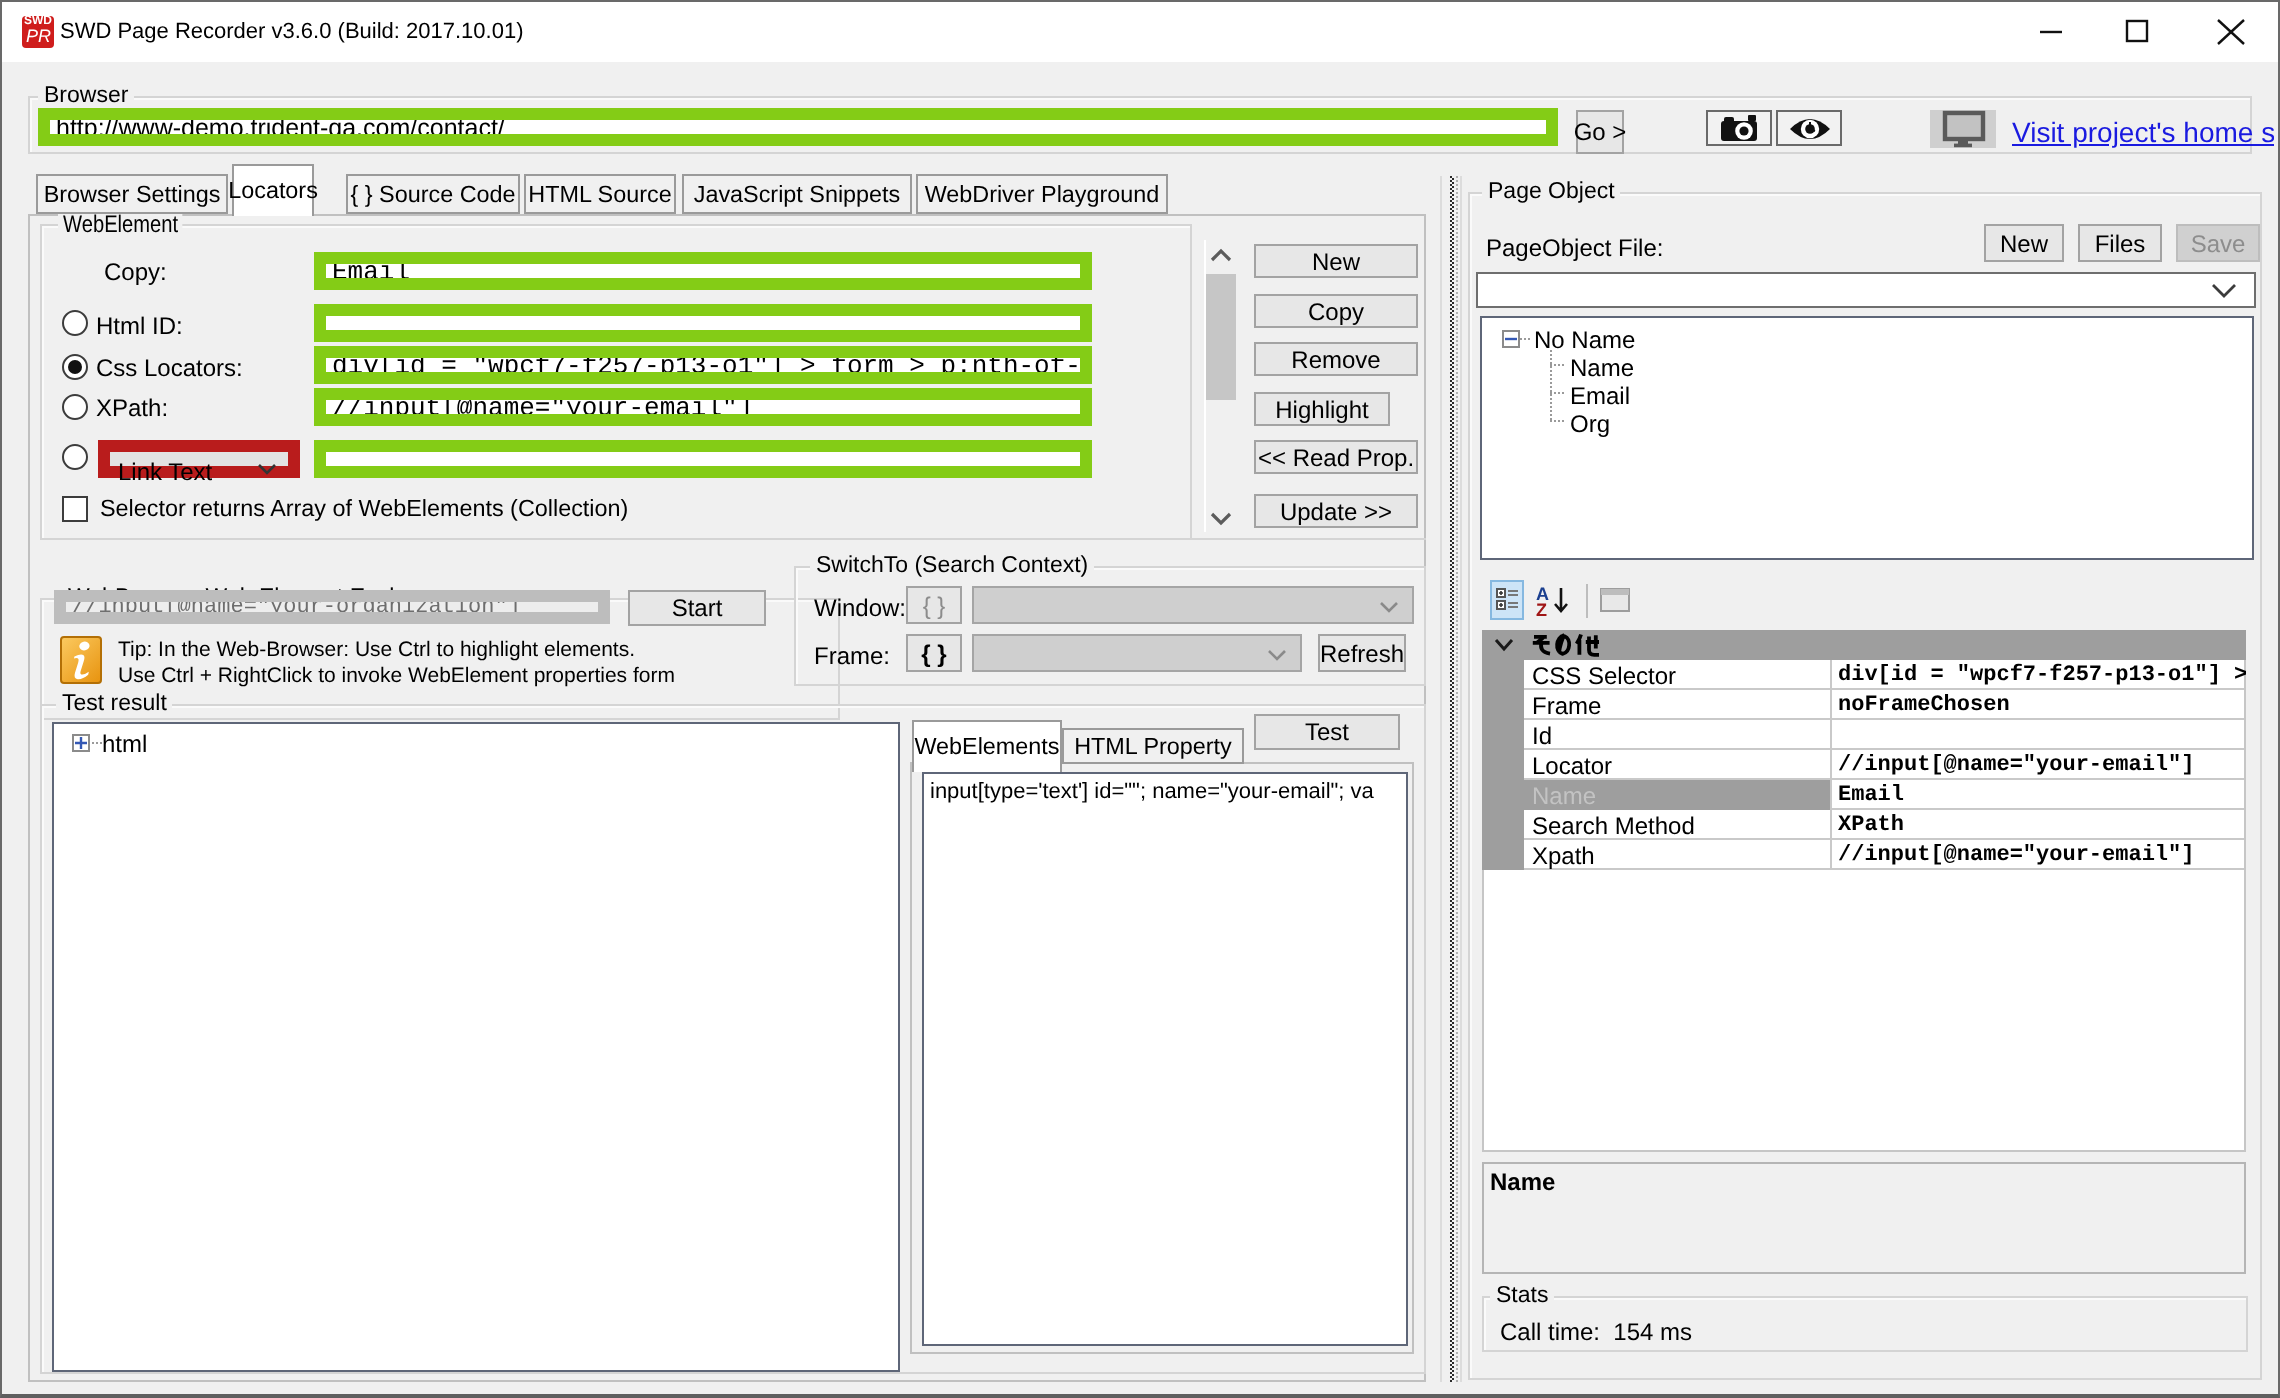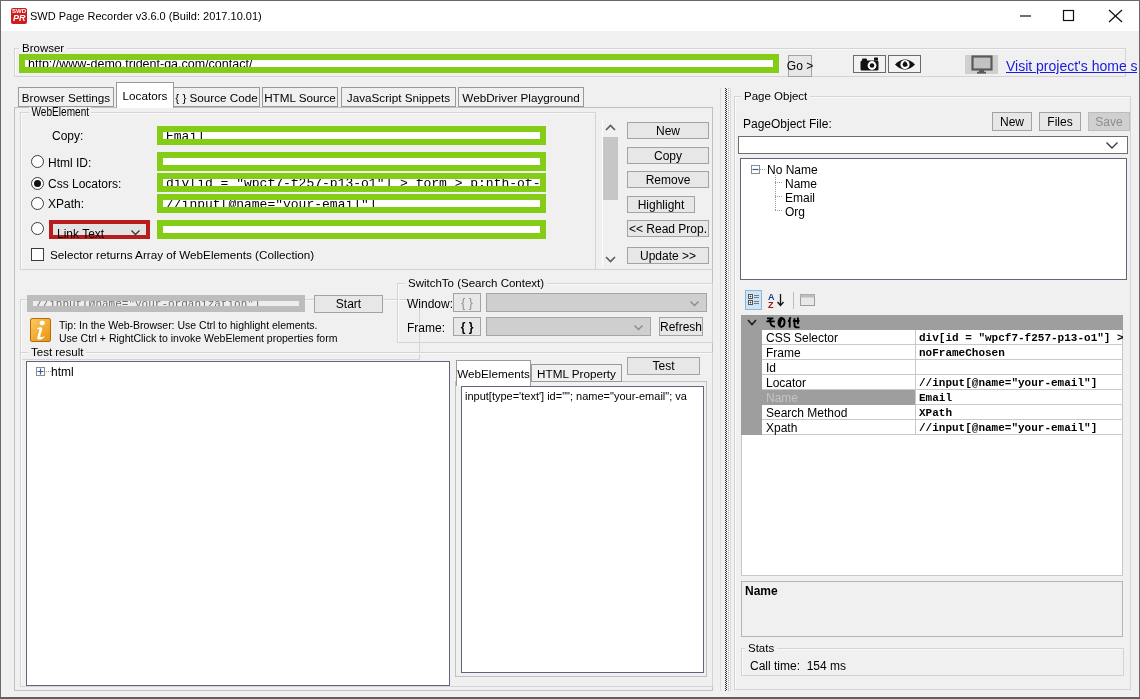--- a/index.html
+++ b/index.html
@@ -19,21 +19,21 @@
 .tree{position:absolute;background:#fff;border:1px solid #5e6678}
 .mono{font-family:"Liberation Mono",monospace}
 .combo{position:absolute;background:#cfcfcf;border:1px solid #a5a5a5}
 svg{display:block}
 </style></head><body>
 <div class="win"></div>
 <div class="title"></div>
 
 <div class="a" style="left:11px;top:8px;width:16px;height:16px;background:#cf1d1c;border-radius:2px;overflow:hidden">
   <div class="a" style="left:1px;top:0px;font-size:6px;font-weight:bold;color:#fff">SWD</div>
-  <div class="a" style="left:2px;top:5px;font-size:9px;font-weight:bold;color:#fff;font-style:italic">PR</div>
+  <div class="a" style="left:2px;top:5px;font-size:9px;font-weight:normal;color:#fff;font-style:italic">PR</div>
 </div>
 <div class="lbl" style="left:30px;top:10px;font-size:11px">SWD Page Recorder v3.6.0 (Build: 2017.10.01)</div>
 
 <svg class="a" style="left:1015px;top:5px" width="115" height="22" viewBox="0 0 115 22">
  <line x1="5" y1="11" x2="16" y2="11" stroke="#111" stroke-width="1.2"></line>
  <rect x="48.5" y="5.5" width="10" height="10" fill="none" stroke="#111" stroke-width="1.2"></rect>
  <line x1="94" y1="5" x2="107" y2="17" stroke="#111" stroke-width="1.2"></line>
  <line x1="107" y1="5" x2="94" y2="17" stroke="#111" stroke-width="1.2"></line>
 </svg>
 
@@ -69,21 +69,21 @@
       <rect x="14" y="14.5" width="5" height="2.5" fill="#5a5a5a"></rect>
       <rect x="12" y="16.8" width="9" height="1.8" fill="#5a5a5a"></rect>
     </svg>
 </div>
 <div class="a" style="left:1006px;top:57px;width:131px;height:18px;overflow:hidden">
  <span style="position:absolute;left:0;top:1px;font-size:14px;line-height:16px;color:#1a1ae0;text-decoration:underline;white-space:nowrap">Visit project's home site</span>
 </div>
 
 <div class="a" style="left:14px;top:107px;width:699px;height:584px;border:1px solid #c0c0c0;background:#f0f0f0"></div>
 <div class="tab" style="left:18px;top:87px;width:96px;height:20px">Browser Settings</div>
-<div class="tab sel" style="left:116px;top:82px;width:58px;height:26px">Locators</div>
+<div class="tab sel" style="left:116px;top:82px;width:41px;height:26px">Locators</div>
 <div class="tab" style="left:173px;top:87px;width:87px;height:20px">{ } Source Code</div>
 <div class="tab" style="left:262px;top:87px;width:76px;height:20px">HTML Source</div>
 <div class="tab" style="left:341px;top:87px;width:115px;height:20px">JavaScript Snippets</div>
 <div class="tab" style="left:458px;top:87px;width:126px;height:20px">WebDriver Playground</div>
 
 <div class="gb" style="left:20px;top:112px;width:576px;height:158px">
     <span style="font-size:12px;transform:scaleX(0.84);transform-origin:0 50%">WebElement</span>
   </div>
 <div class="a" style="left:596px;top:269px;width:117px;height:1px;background:#d4d4d4"></div>
 <div class="lbl" style="left:52px;top:130px">Copy:</div>
@@ -97,21 +97,21 @@
 <div class="lbl" style="left:48px;top:178px">Css Locators:</div>
 <div class="tb" style="left:157px;top:173px;width:389px;height:19px">
     <i>div[id = "wpcf7-f257-p13-o1"] &gt; form &gt; p:nth-of-</i>
   </div>
 <div class="radio" style="left:31px;top:197px"></div>
 <div class="lbl" style="left:48px;top:198px">XPath:</div>
 <div class="tb" style="left:157px;top:194px;width:389px;height:19px">
     <i>//input[@name="your-email"]</i>
   </div>
 <div class="radio" style="left:31px;top:222px"></div>
-<div class="a" style="left:49px;top:220px;width:101px;height:19px;background:#e3e3e3;border:4px solid #b91c1c">
+<div class="a" style="left:49px;top:220px;width:101px;height:19px;background:#e3e3e3;border:6px solid #b91c1c">
   <span style="position:absolute;left:4px;top:3px;font-size:12px">Link Text</span>
   <svg class="a" style="right:6px;top:6px" width="9" height="6" viewBox="0 0 9 6">
       <path d="M0.5,0.5 L4.5,4.5 L8.5,0.5" fill="none" stroke="#333" stroke-width="1.3"></path>
     </svg>
 </div>
 <div class="tb" style="left:157px;top:220px;width:389px;height:19px"></div>
 <div class="a" style="left:31px;top:248px;width:13px;height:13px;background:#fff;border:1px solid #3c3c3c"></div>
 <div class="lbl" style="left:50px;top:249px;font-size:11.7px">Selector returns Array of WebElements (Collection)</div>
 
 <div class="a" style="left:602px;top:120px;width:1px;height:146px;background:#fff"></div>

